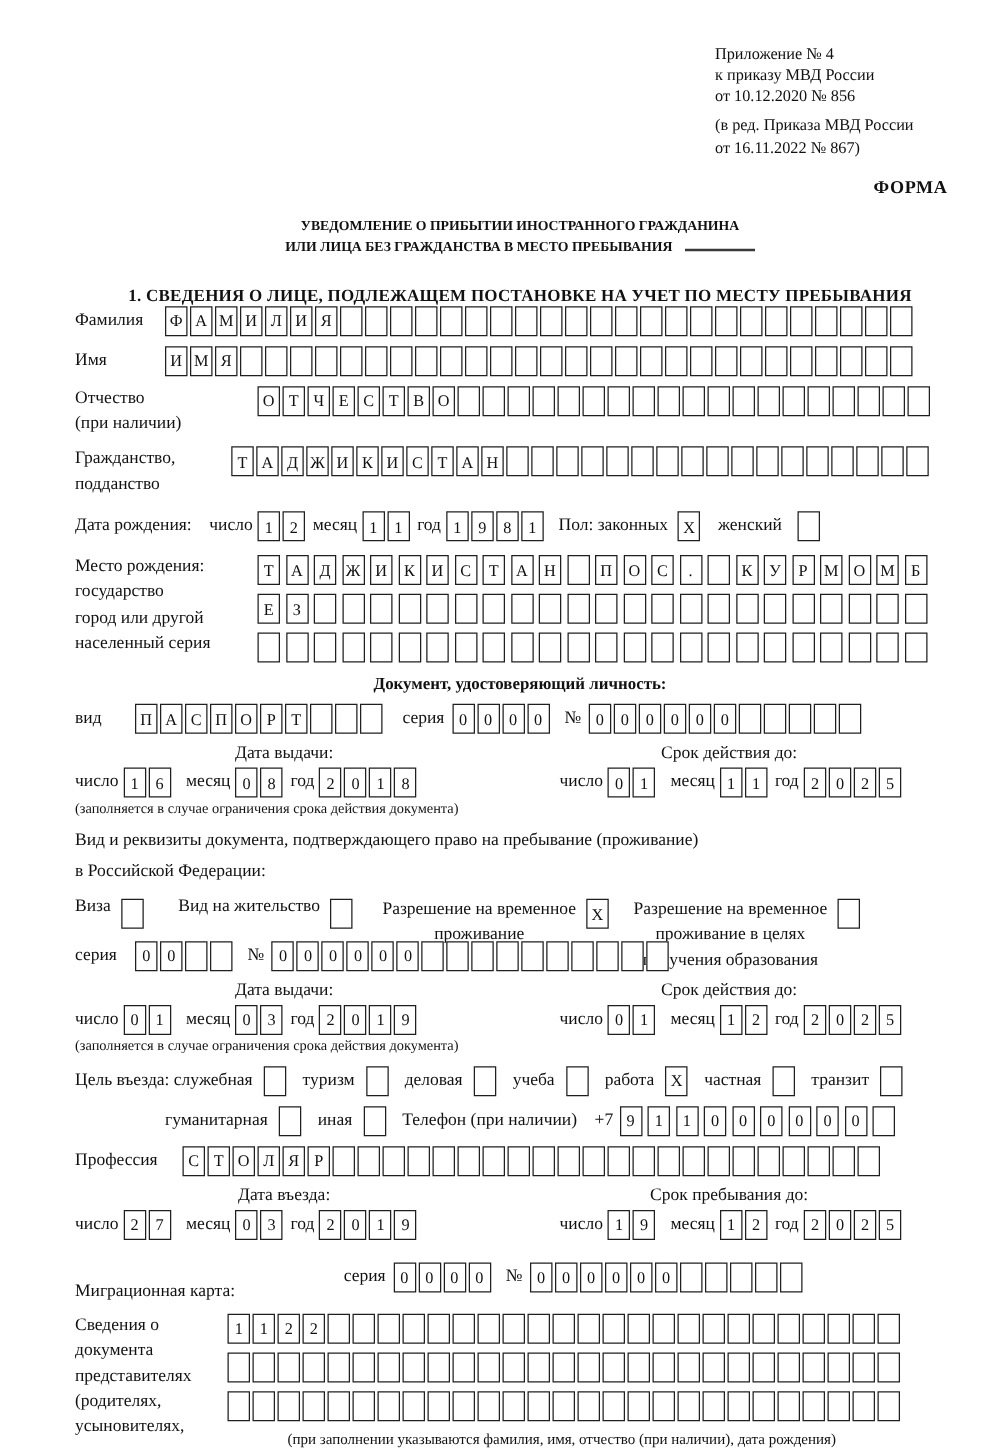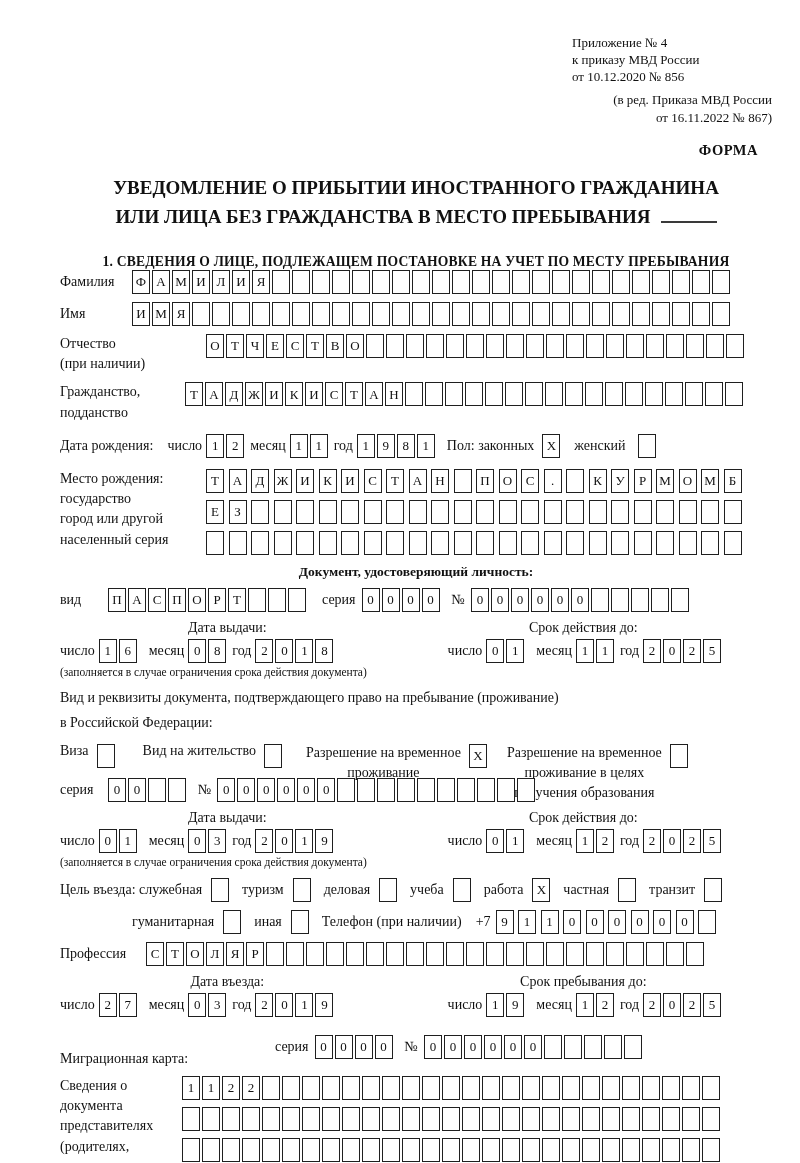--- a/index.html
+++ b/index.html
@@ -2,23 +2,23 @@
 <html><head>
 <meta charset="utf-8">
 <style>
   html,body { margin:0; padding:0; background:#ffffff; }
   .page {
     position:relative; width:800px; height:1163px; box-sizing:border-box;
     padding:34px 28px 16px 60px; background:#fff; color:#111;
     font-family:"Liberation Serif","DejaVu Serif",serif; font-size:14px; overflow:hidden;
   }
   .appendix { margin-left:auto; width:200px; font-size:13px; line-height:1.32; }
-  .appendix .rev { margin-top:6px;text-align:right; }
+  .appendix .rev { margin-top:6px; }
   .forma { text-align:right; font-weight:bold; font-size:14.5px; margin:16px 14px 0 0; letter-spacing:.5px; }
-  .title { text-align:center; font-weight:bold; font-size:19px; line-height:1.55; margin-top:14px; }
+  .title { text-align:center; font-weight:bold; font-size:11px; line-height:1.55; margin-top:14px; }
   .blank { display:inline-block; width:56px; border-bottom:2.5px solid #3a3a3a; margin-left:10px; }
   .sec1 { text-align:center; font-weight:bold; font-size:13.6px; margin-top:22px; letter-spacing:.2px; }
 
   .frow { display:flex; align-items:center; margin-top:8px; }
   .frow.top { align-items:flex-start; }
   .lab, .sub, .t { white-space:nowrap; }
   .lab2 { line-height:1.45; }
   .w72 { flex:0 0 72px; }
   .w144 { flex:0 0 146px; }
   .w125 { flex:0 0 125px; }

